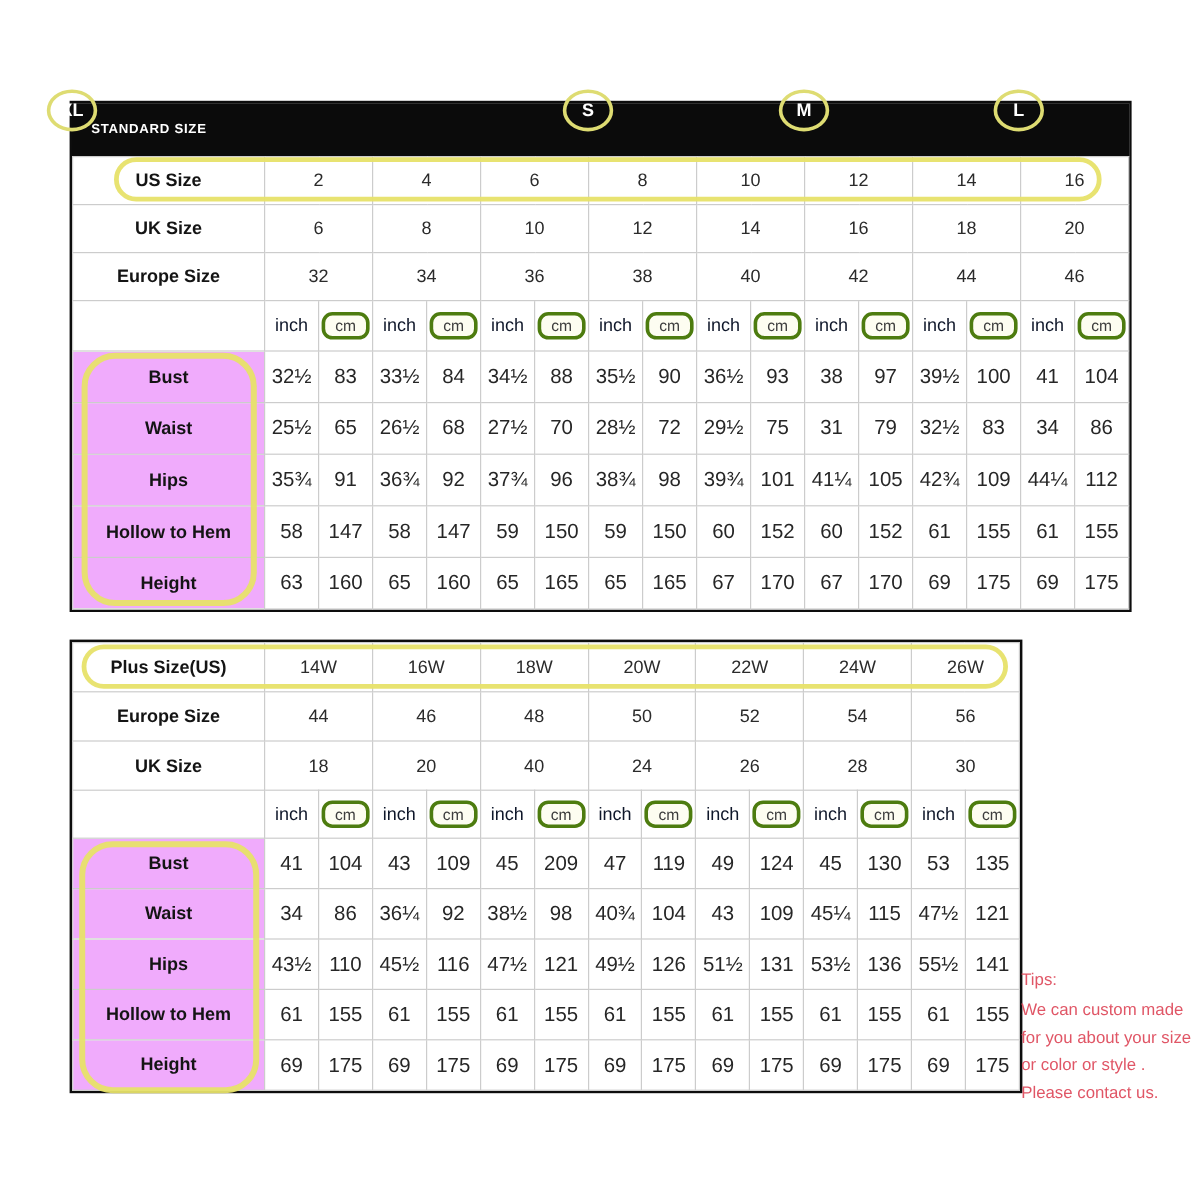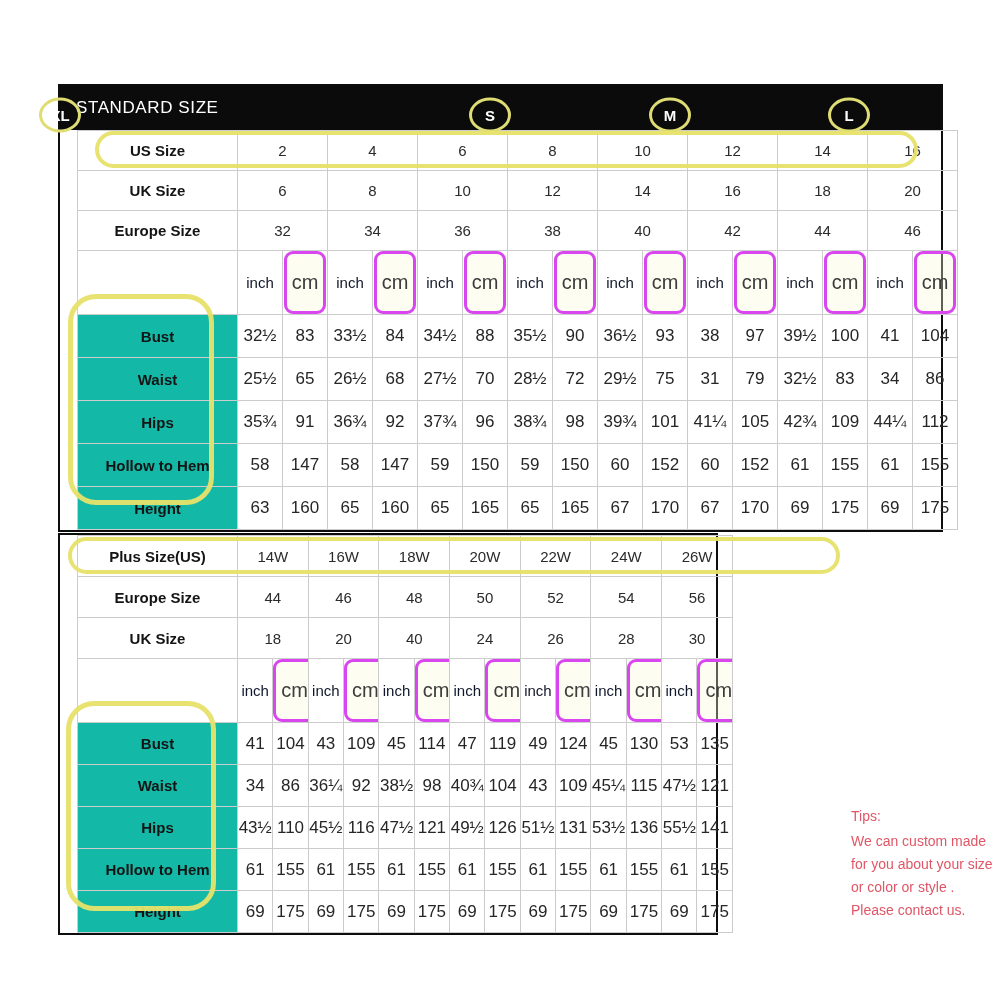--- a/index.html
+++ b/index.html
@@ -2,43 +2,43 @@
 <html><head>
 <meta charset="utf-8">
 <style>
   html,body{margin:0;padding:0;background:#ffffff;}
   body{width:1000px;height:1000px;position:relative;overflow:hidden;
        font-family:"Liberation Sans",sans-serif;color:#222;}
   .canvas{position:absolute;inset:0;background:#fff;}
 
   section.size-table{position:absolute;border:2px solid #0d0d0d;background:#fff;box-sizing:border-box;}
   #std-table{left:58px;top:84px;width:885px;}
-  #plus-table{left:58px;top:533px;width:660px;}
+  #plus-table{left:58px;top:533px;width:794px;}
 
   header.bar{height:44px;background:#0b0b0b;position:relative;display:flex;align-items:center;}
-  .bar-title{color:#ffffff;font-weight:normal;font-size:17px;letter-spacing:.6px;padding-left:16px;}
-  .group-circle{position:absolute;top:29px;transform:translate(-50%,-50%);
+  .bar-title{color:#ffffff;font-weight:bold;font-size:11px;letter-spacing:.6px;padding-left:16px;}
+  .group-circle{position:absolute;top:6px;transform:translate(-50%,-50%);
     width:42px;height:35px;border:3px solid #dedc72;border-radius:50%;
     color:#fff;font-weight:bold;font-size:15px;display:flex;align-items:center;justify-content:center;
     box-sizing:border-box;}
   .group-circle:nth-of-type(1){left:250px;}
   .group-circle:nth-of-type(2){left:430px;}
   .group-circle:nth-of-type(3){left:610px;}
   .group-circle:nth-of-type(4){left:789px;}
 
-  table.grid{border-collapse:collapse;table-layout:fixed;width:100%;margin-left:17px;}
+  table.grid{border-collapse:collapse;table-layout:fixed;width:100%;}
   table.grid td, table.grid th{border:1px solid #cccccc;text-align:center;padding:0;
     overflow:hidden;white-space:nowrap;}
   table.grid th{font-weight:bold;font-size:15px;color:#141414;}
-  tr.row-measure th{background:#14b8a6;}
+  tr.row-measure th{background:#f0abfc;}
   td.size-value{font-size:15px;color:#2b2b2b;}
   td.measure-value{font-size:17px;color:#262626;}
   .unit-label{font-size:15px;color:#0f172a;}
-  .cm-box{display:inline-block;font-size:20px;color:#3d3d3d;border:3px solid #d946ef;
-    border-radius:9px;padding:17px 5px;min-width:24px;background:rgba(250,248,215,.35);}
+  .cm-box{display:inline-block;font-size:13px;color:#3d3d3d;border:3px solid #4d7c0f;
+    border-radius:9px;padding:1px 5px;min-width:24px;background:rgba(250,248,215,.35);}
 
   #std-table .row-size{height:40px;}
   #std-table .row-unit{height:42px;}
   #std-table .row-measure{height:43px;}
   #plus-table .row-size{height:41px;}
   #plus-table .row-unit{height:40px;}
   #plus-table .row-measure{height:42px;}
 
   .hl{position:absolute;border:4px solid rgba(231,226,105,.95);border-radius:19px;
       pointer-events:none;box-sizing:border-box;}
@@ -305,21 +305,21 @@
             <td><span class="unit-label">inch</span></td>
             <td><span class="cm-box">cm</span></td>
           </tr>
           <tr class="row-measure">
             <th>Bust</th>
             <td class="measure-value">41</td>
             <td class="measure-value">104</td>
             <td class="measure-value">43</td>
             <td class="measure-value">109</td>
             <td class="measure-value">45</td>
-            <td class="measure-value">114</td>
+            <td class="measure-value">209</td>
             <td class="measure-value">47</td>
             <td class="measure-value">119</td>
             <td class="measure-value">49</td>
             <td class="measure-value">124</td>
             <td class="measure-value">45</td>
             <td class="measure-value">130</td>
             <td class="measure-value">53</td>
             <td class="measure-value">135</td>
           </tr>
           <tr class="row-measure">

